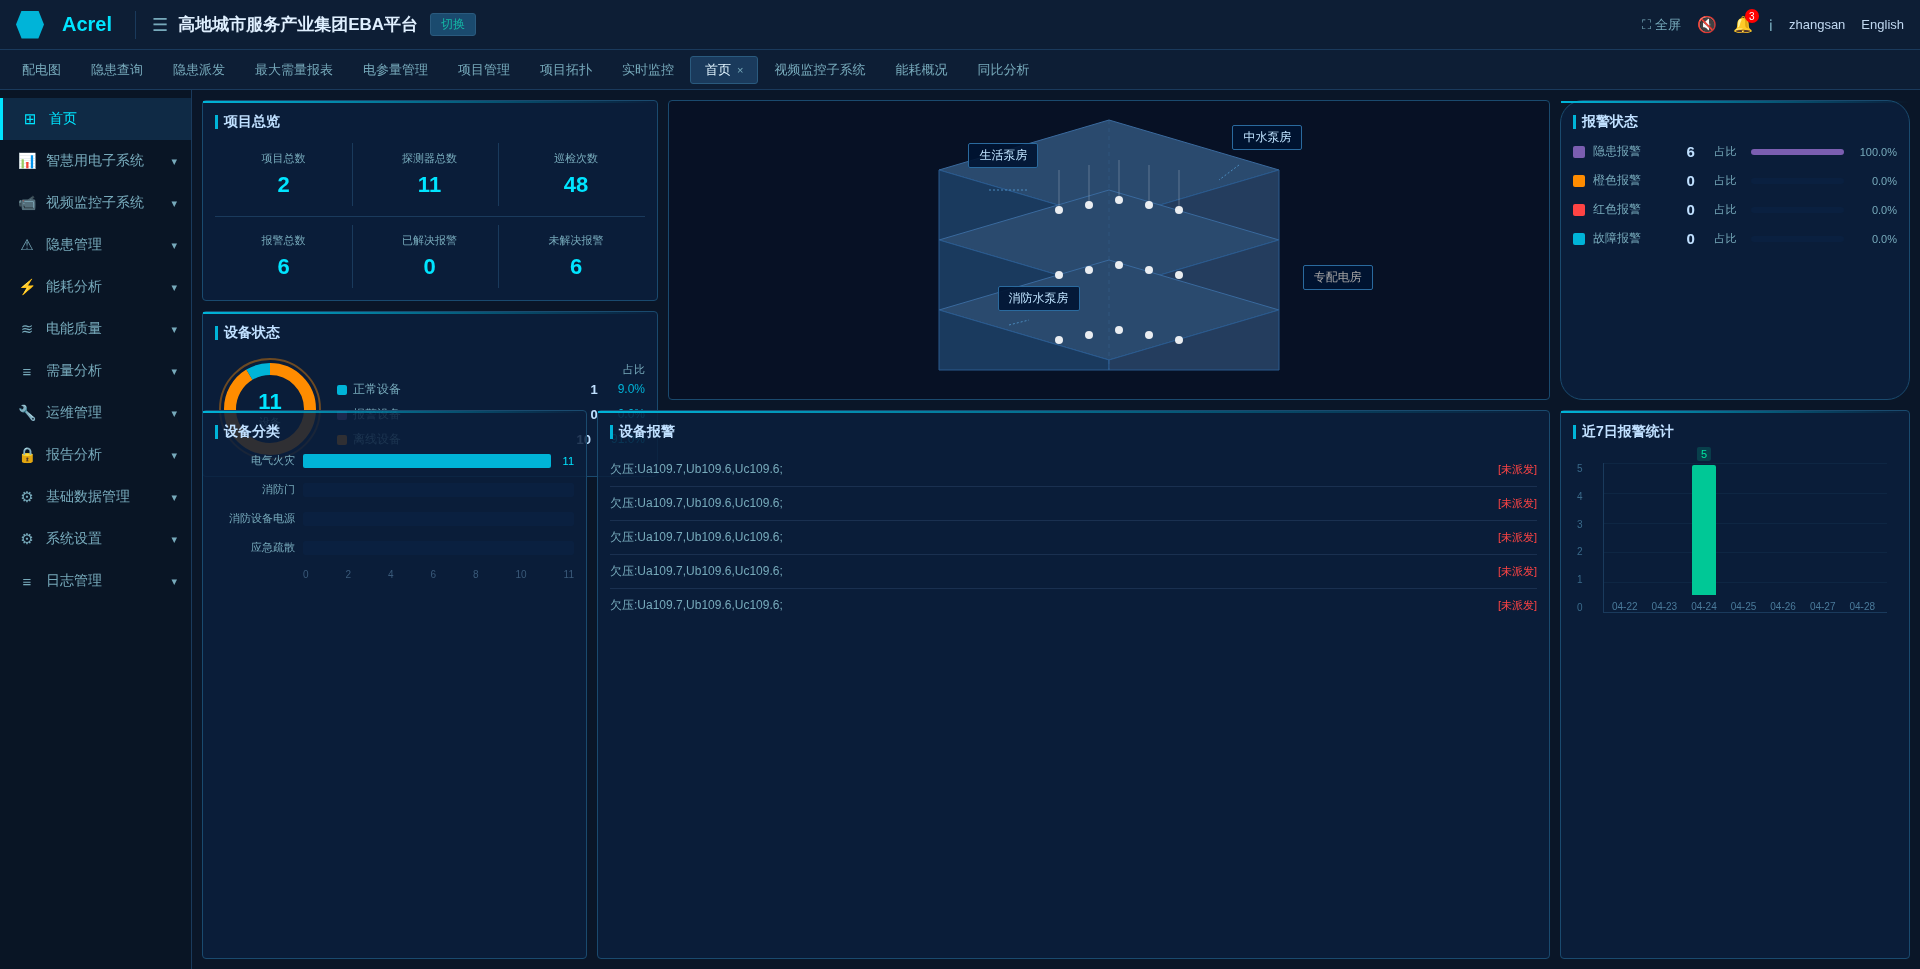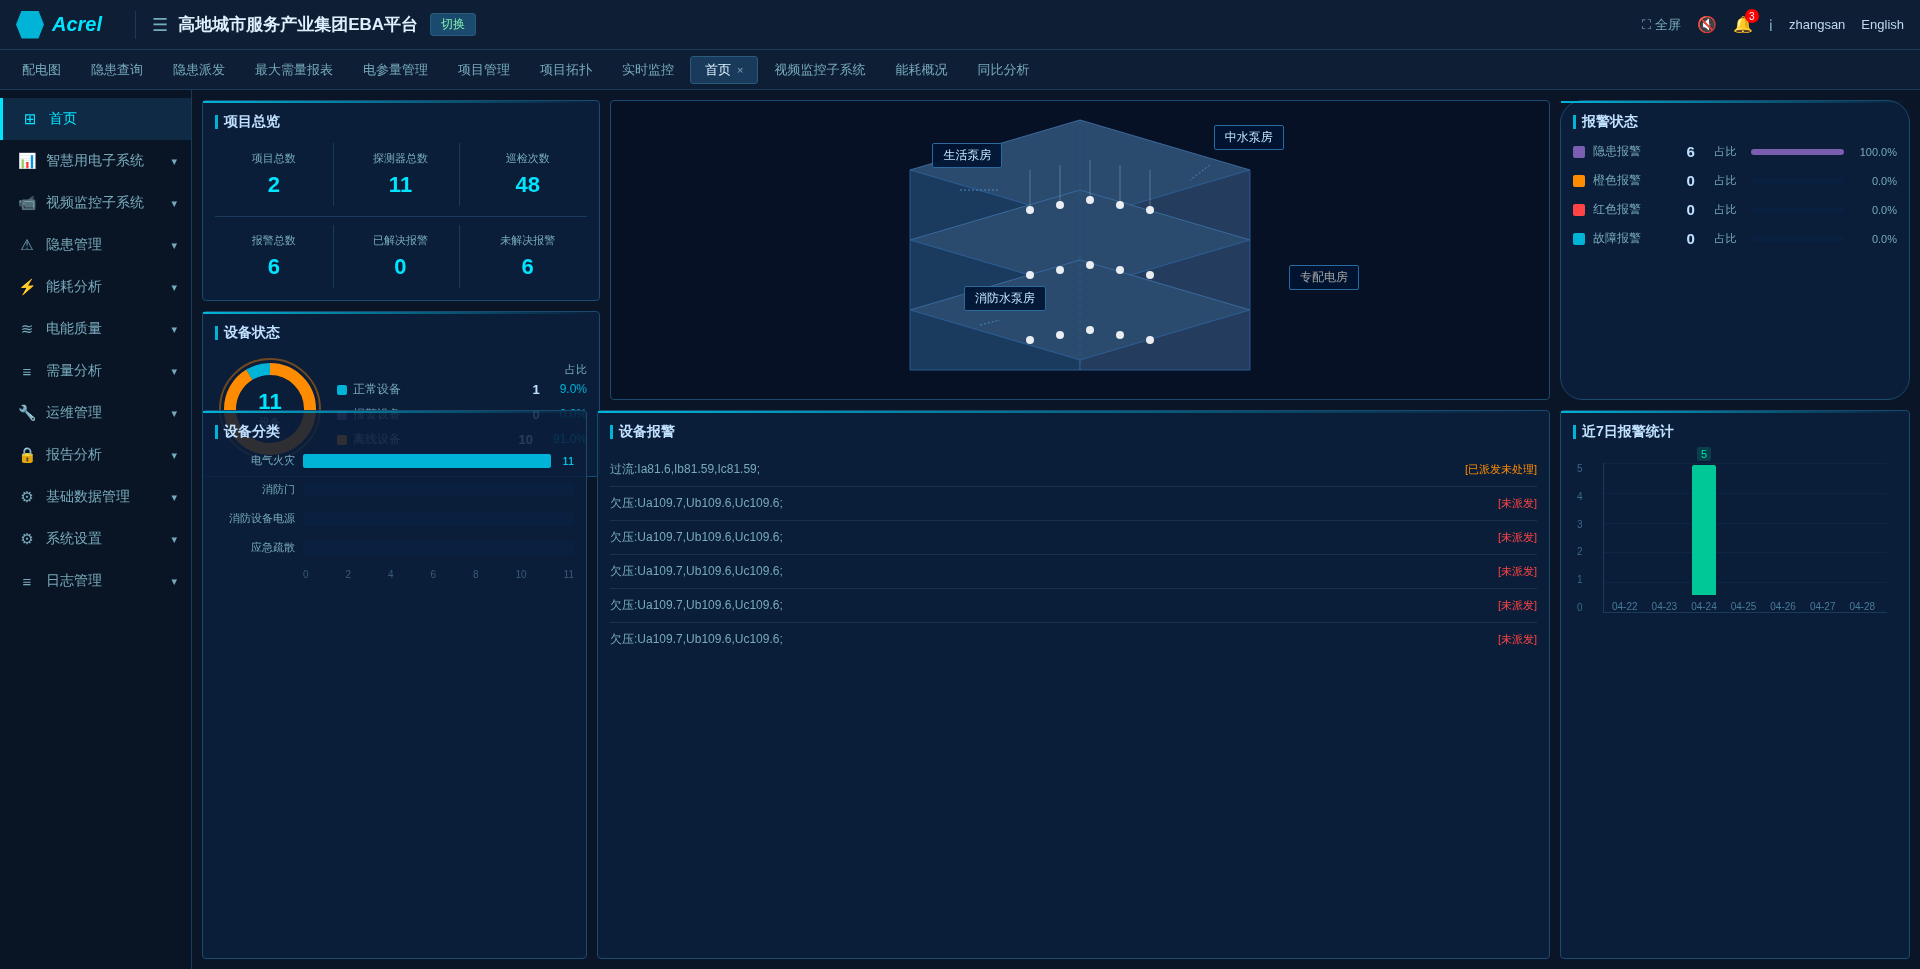--- a/index.html
+++ b/index.html
@@ -23,40 +23,39 @@
       align-items: center;
       padding: 0 16px;
       border-bottom: 1px solid #1a3a5c;
       flex-shrink: 0;
       position: relative;
     }
     .logo {
       width: 120px;
       display: flex;
       align-items: center;
-      gap: 8px;
+      gap: 18px;
       color: #00e5ff;
       font-size: 20px;
       font-weight: bold;
       border-right: 1px solid #1a3a5c;
       padding-right: 16px;
       margin-right: 16px;
-      font-style: italic;
     }
     .logo-icon {
       width: 28px; height: 28px;
       background: #00b4d8;
       clip-path: polygon(20% 0%, 80% 0%, 100% 50%, 80% 100%, 20% 100%, 0% 50%);
       display: flex; align-items: center; justify-content: center;
     }
     .hamburger-icon { color: #7ab; font-size: 18px; margin-right: 10px; cursor: pointer; }
     .title { color: #e0f0ff; font-size: 17px; font-weight: bold; margin-right: 12px; }
     .switch-btn {
       background: #1a4a6e;
-      color: #86efac;
+      color: #14b8a6;
       border: 1px solid #2a5a7e;
       border-radius: 3px;
       padding: 2px 10px;
       font-size: 12px;
       cursor: pointer;
     }
     .topbar-right {
       position: absolute;
       right: 16px;
       display: flex;
@@ -374,21 +373,21 @@
       <span class="s-icon">≡</span>
       <span>日志管理</span>
       <span class="s-arrow">▾</span>
     </div>
     </div>
 
   <div style="flex:1; padding:10px; overflow:hidden; display:flex; flex-direction:column; gap:10px;">
 
     <div style="display:flex; gap:10px; height:300px;">
 
-      <div style="display:flex; flex-direction:column; gap:10px; width:398px; flex-shrink:0;">
+      <div style="display:flex; flex-direction:column; gap:10px; width:456px; flex-shrink:0;">
 
         <div class="panel" style="flex:1;">
           <div class="panel-title">项目总览</div>
           <div class="project-grid">
           <div class="stat-box">
       <div class="stat-label">项目总数</div>
       <div class="stat-value">2</div>
     </div>
               <div class="stat-box">
       <div class="stat-label">探测器总数</div>
@@ -633,24 +632,20 @@
               <span>8</span>
               <span>10</span>
               <span>11</span>
             </div>
           </div>
       </div>
 
       <div class="panel" style="flex:1;">
         <div class="panel-title">设备报警</div>
         <div id="alert-rows-container">
-            <div class="alert-row">
-      <span class="alert-text">过流:Ia81.6,Ib81.59,Ic81.59;</span>
-      <span class="alert-status orange">[已派发未处理]</span>
-    </div>
             <div class="alert-row">
       <span class="alert-text">欠压:Ua109.7,Ub109.6,Uc109.6;</span>
       <span class="alert-status red">[未派发]</span>
     </div>
             <div class="alert-row">
       <span class="alert-text">欠压:Ua109.7,Ub109.6,Uc109.6;</span>
       <span class="alert-status red">[未派发]</span>
     </div>
             <div class="alert-row">
       <span class="alert-text">欠压:Ua109.7,Ub109.6,Uc109.6;</span>

